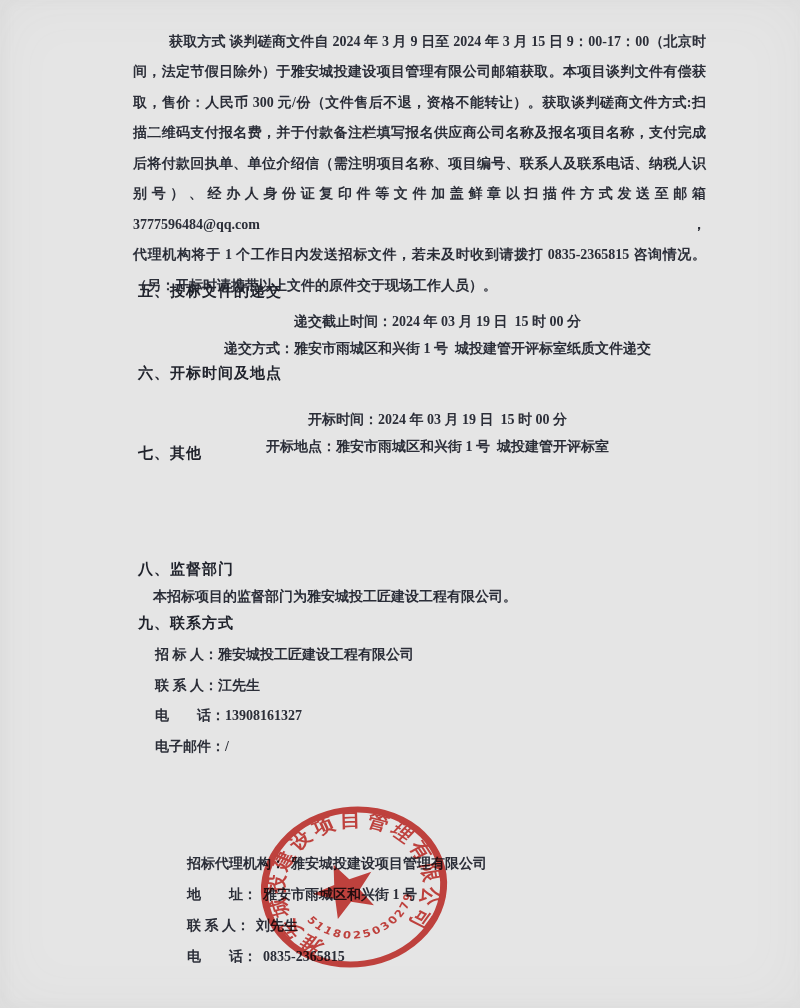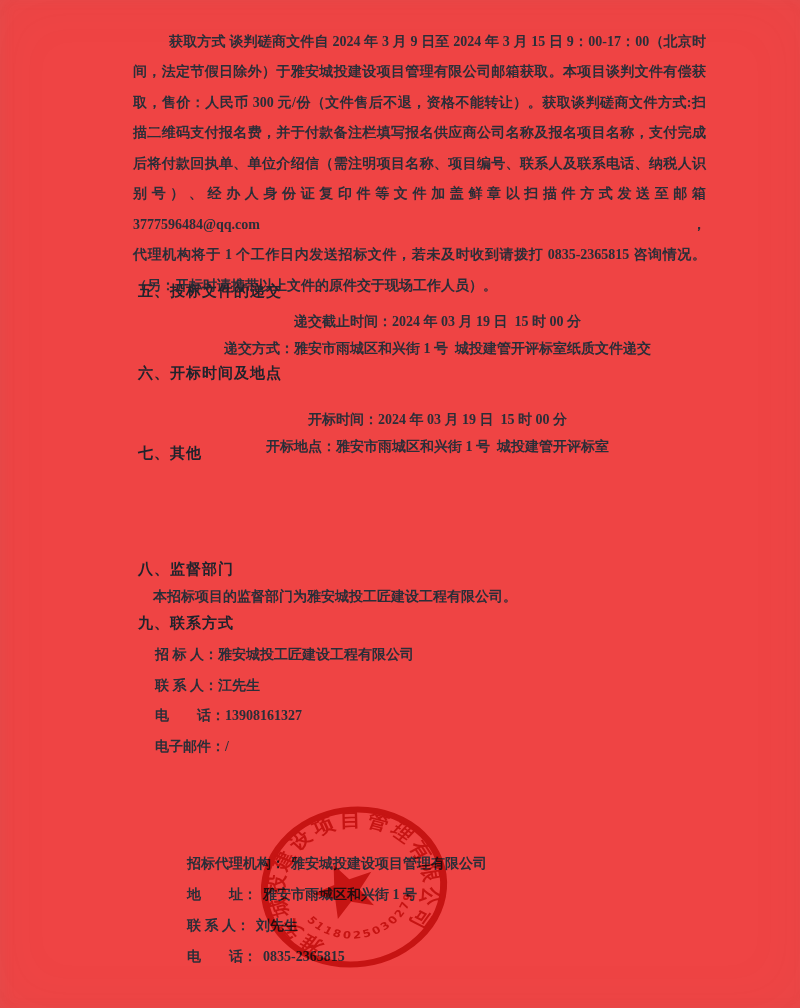--- a/index.html
+++ b/index.html
@@ -5,21 +5,21 @@
   html,body{margin:0;padding:0;}
   body{
     width:800px;height:1008px;
     background:#ffffff;
     font-family:"Liberation Serif","DejaVu Serif",serif;
     position:relative;
     overflow:hidden;
   }
   .page{
     position:absolute;left:0;top:0;width:800px;height:1008px;
-    background:#ef4444;
+    background:#e5e5e5;
     box-shadow:inset 0 0 60px rgba(120,120,120,0.05), inset 4px 0 14px rgba(150,150,150,0.06);
   }
   
   .blk{position:absolute;color:#2b2e38;}
   .para{width:573px;left:133px;font-size:14px;font-weight:600;line-height:30.45px;}
   .para .line{text-align:justify;text-align-last:justify;}
   .para .line:last-child{text-align-last:left;}
   .para .line.first{padding-left:36px;}
   .intro{top:27px;}
   .sec7-para{top:464px;line-height:29.8px;}

